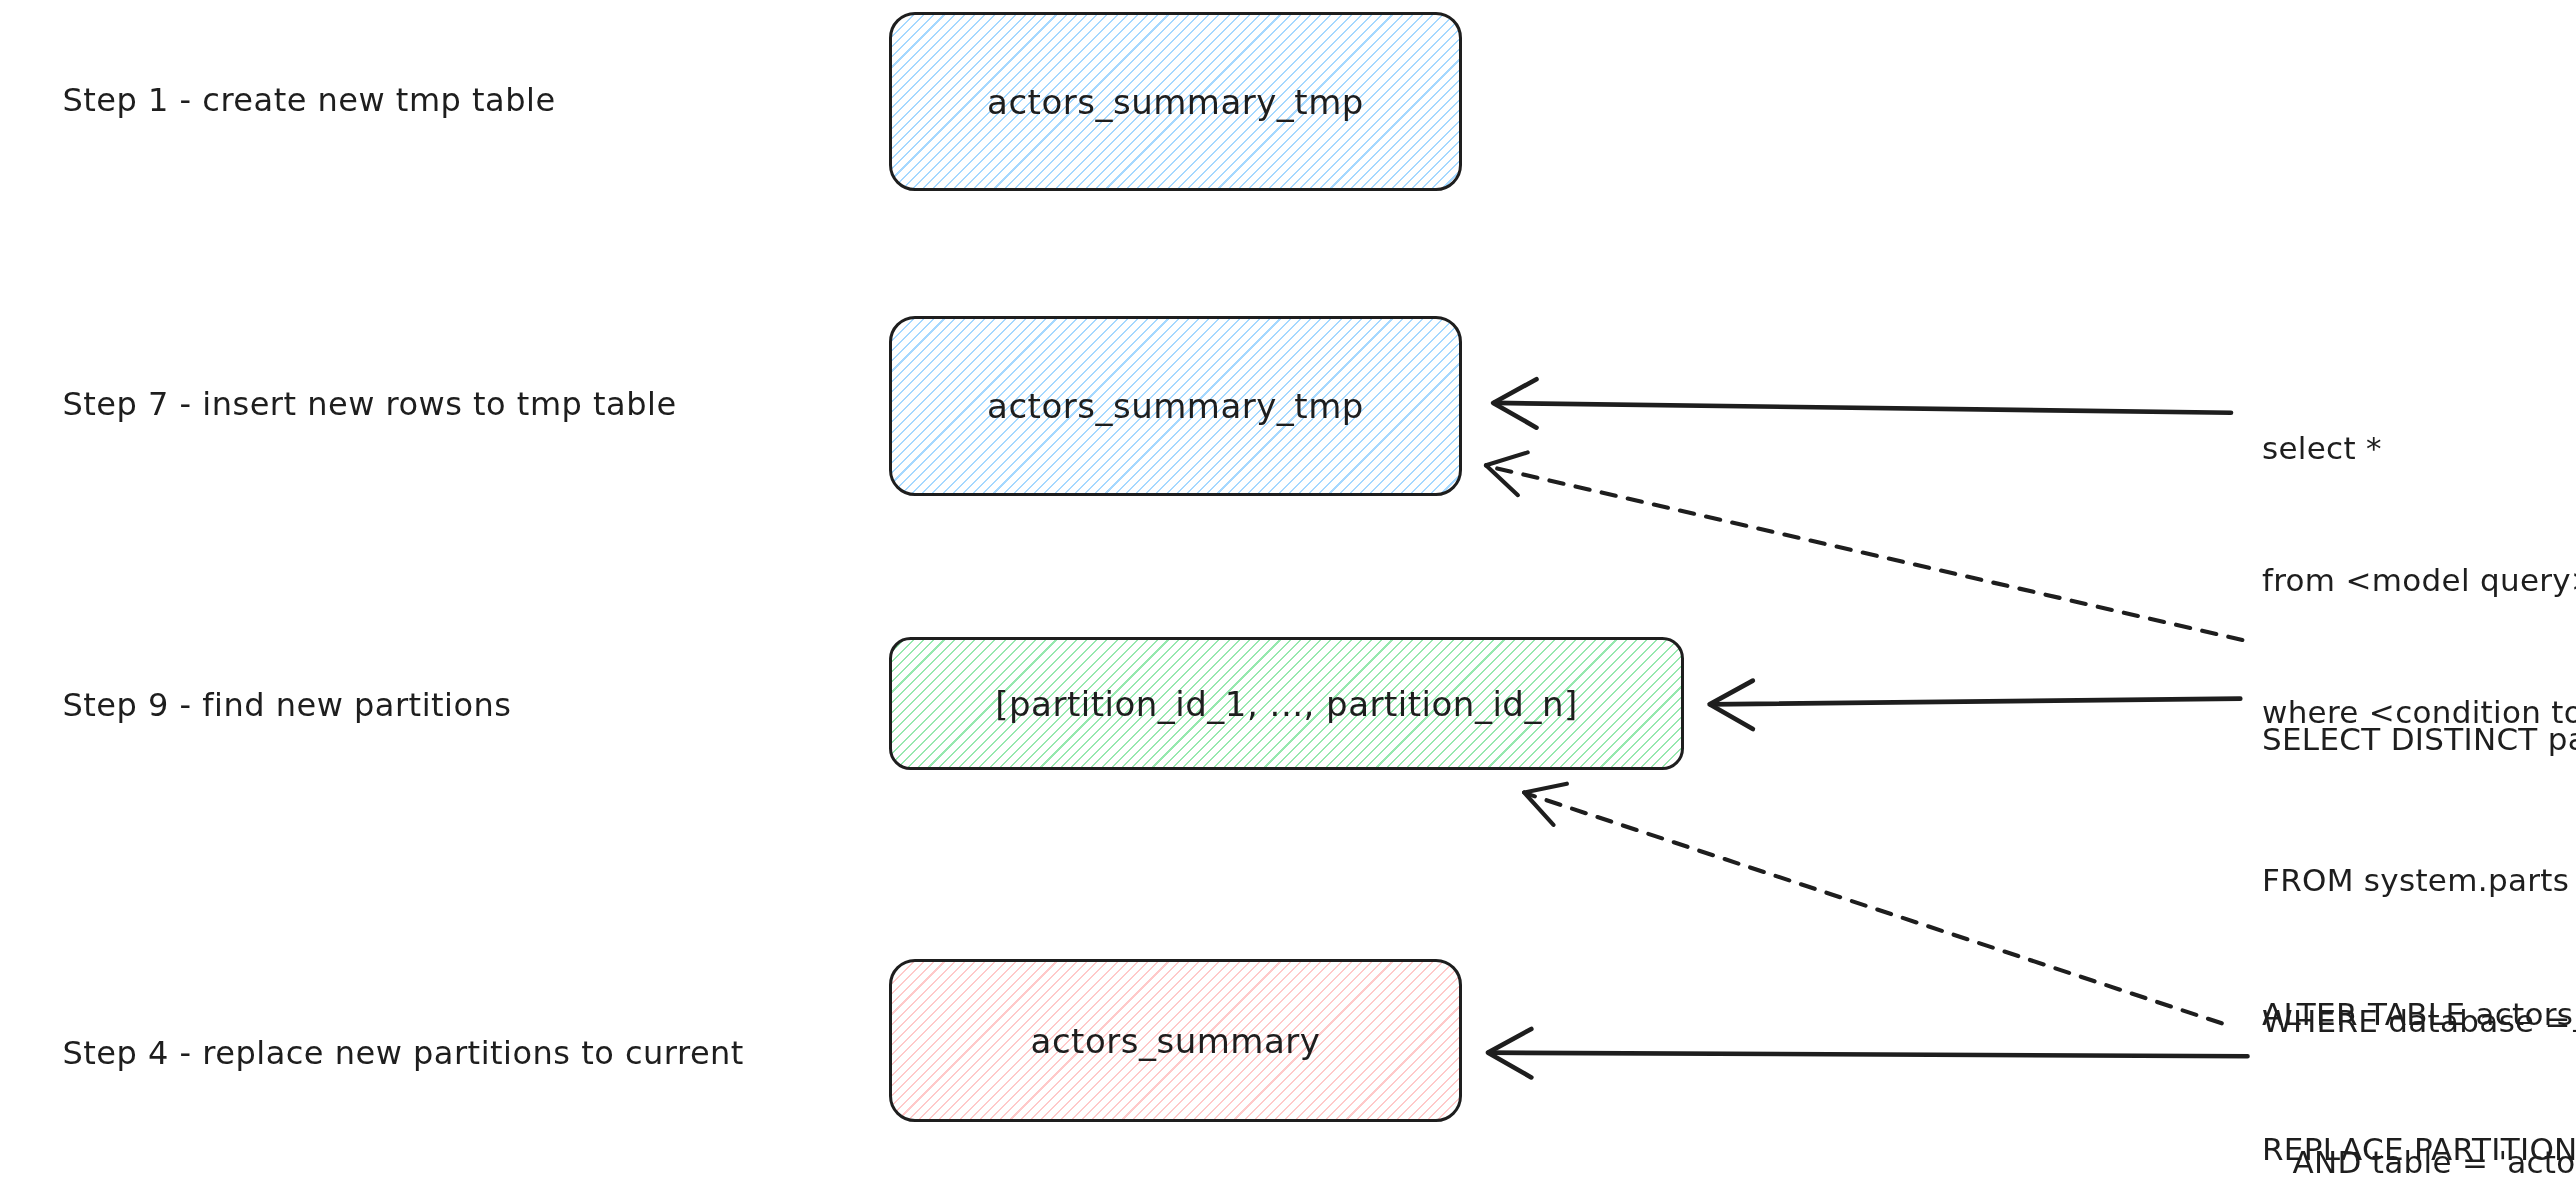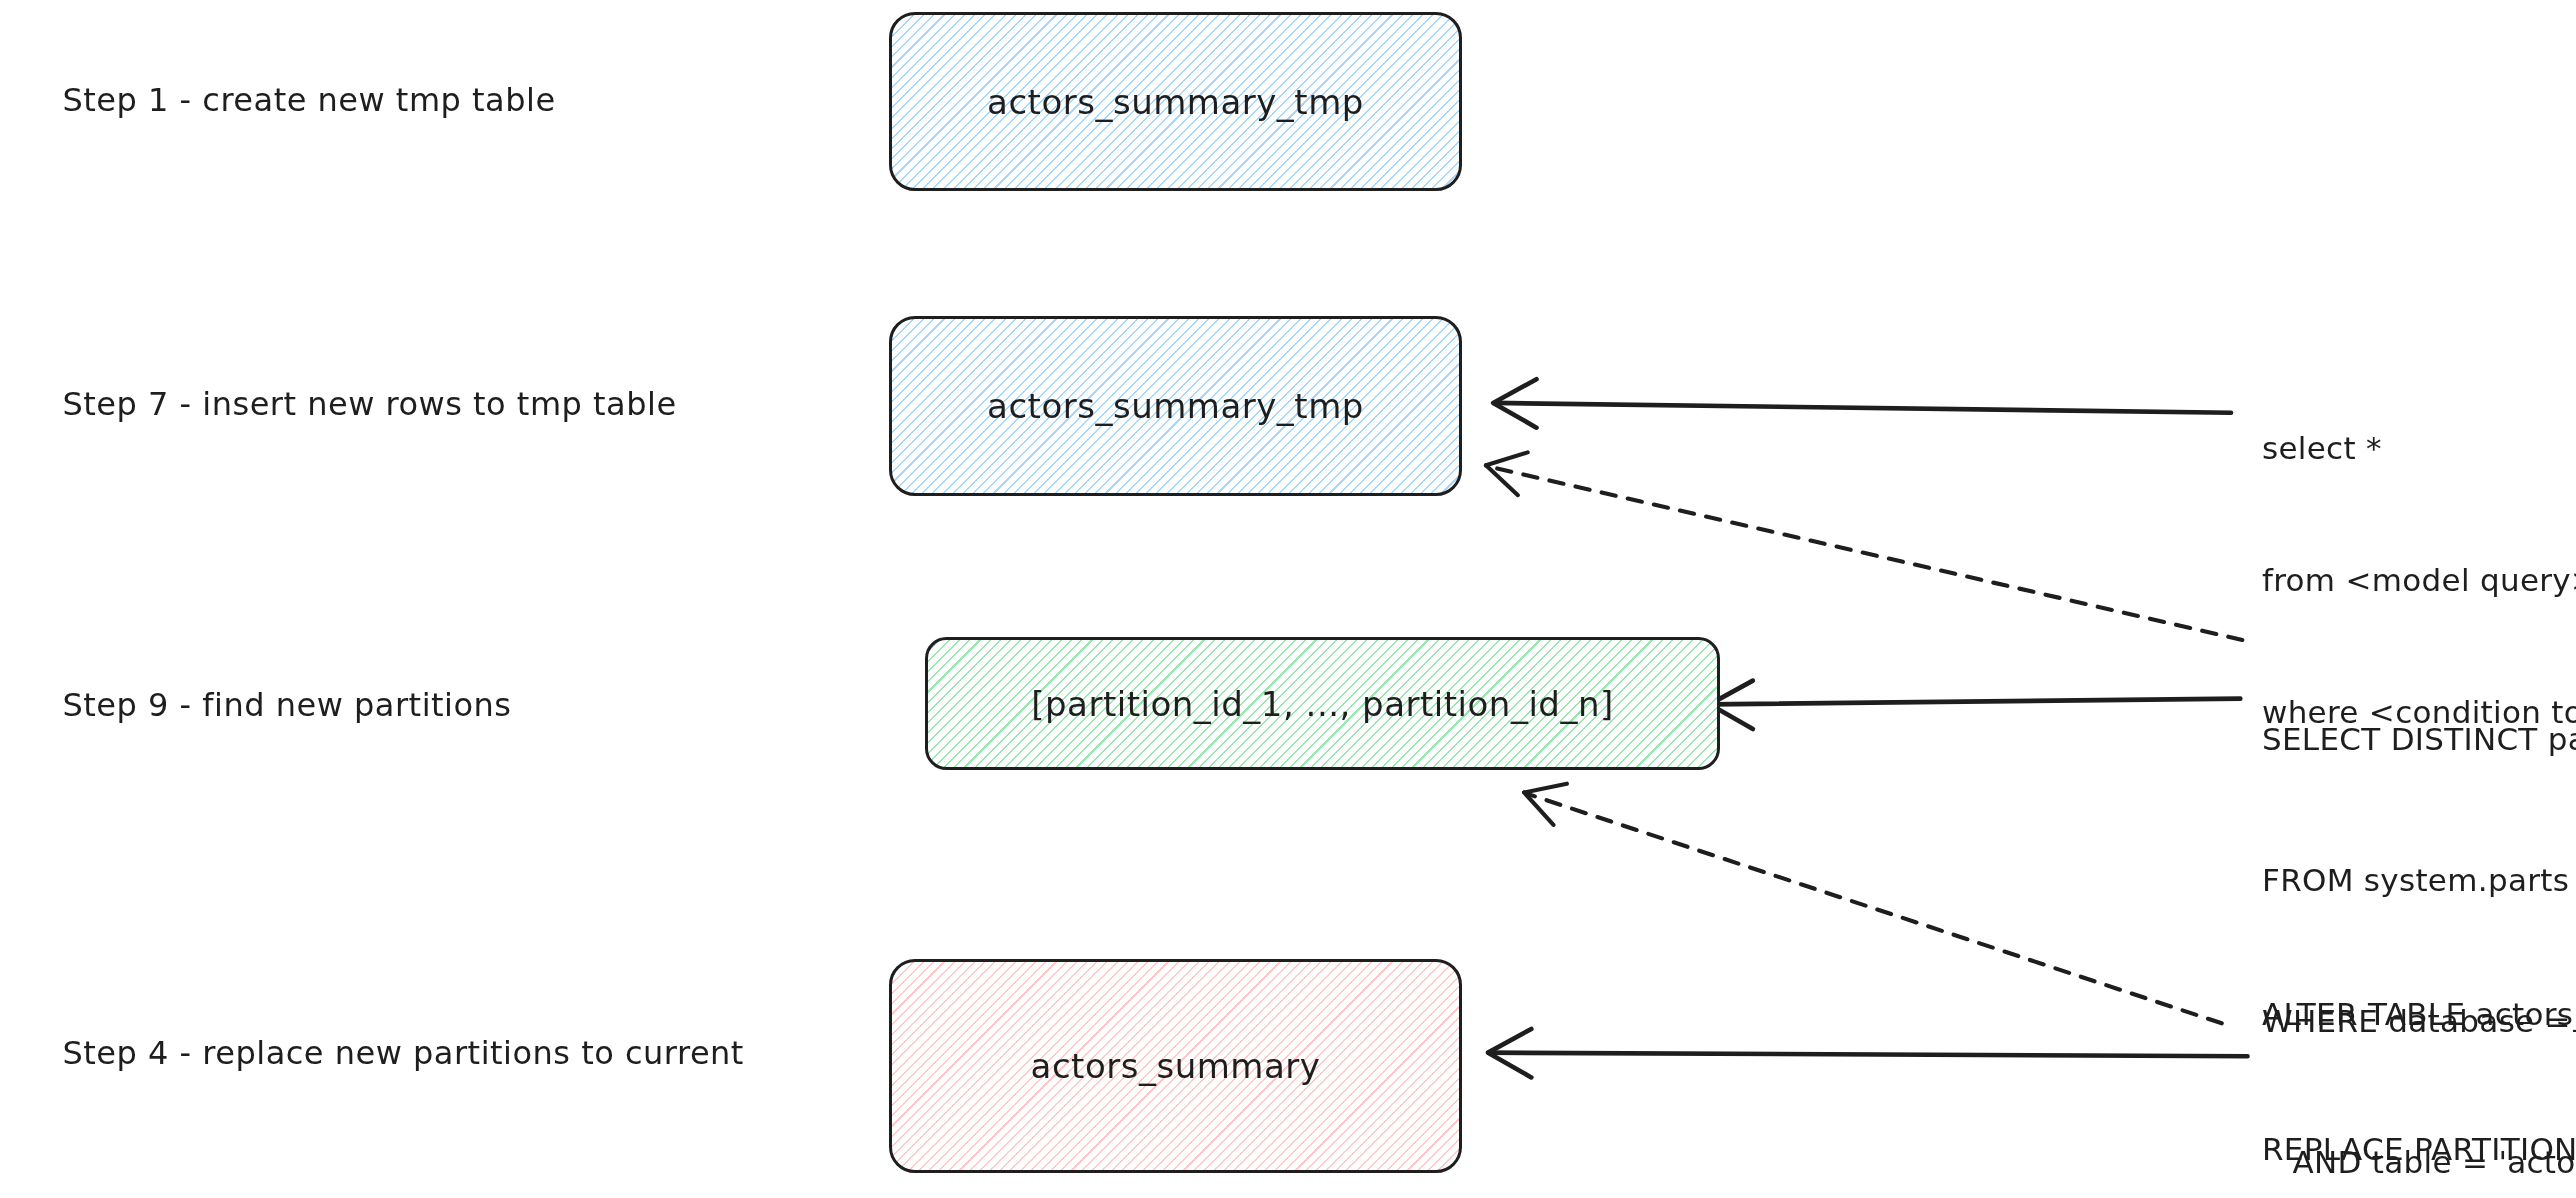--- a/index.html
+++ b/index.html
@@ -112,25 +112,25 @@
   <div class="step-label" style="top:1030px">Step 4 - replace new partitions to current</div>
 
   <div class="node" style="left: 889px; top: 12px; width: 573px; height: 179px; background-image: repeating-linear-gradient(135deg, rgb(165, 216, 255) 0px, rgb(165, 216, 255) 1.5px, transparent 1.5px, transparent 7.2px);">
     <span class="node-label">actors_summary_tmp</span>
   </div>
 
   <div class="node" style="left: 889px; top: 316px; width: 573px; height: 180px; background-image: repeating-linear-gradient(135deg, rgb(165, 216, 255) 0px, rgb(165, 216, 255) 1.5px, transparent 1.5px, transparent 7.2px);">
     <span class="node-label">actors_summary_tmp</span>
   </div>
 
-  <div class="node" style="left: 889px; top: 637px; width: 795px; height: 133px; border-radius: 21.6px; background-image: repeating-linear-gradient(135deg, rgb(150, 232, 174) 0px, rgb(150, 232, 174) 1.5px, transparent 1.5px, transparent 7.2px); margin-left: 36px;">
+  <div class="node" style="left: 889px; top: 637px; width: 795px; height: 133px; border-radius: 21.6px; background-image: repeating-linear-gradient(135deg, rgb(150, 232, 174) 0px, rgb(150, 232, 174) 1.5px, transparent 1.5px, transparent 7.2px);">
     <span class="node-label">[partition_id_1, ..., partition_id_n]</span>
   </div>
 
-  <div class="node" style="left: 889px; top: 959px; width: 573px; height: 214px; background-image: repeating-linear-gradient(135deg, rgb(255, 201, 201) 0px, rgb(255, 201, 201) 1.5px, transparent 1.5px, transparent 7.2px);">
+  <div class="node" style="left: 889px; top: 959px; width: 573px; height: 163px; background-image: repeating-linear-gradient(135deg, rgb(255, 201, 201) 0px, rgb(255, 201, 201) 1.5px, transparent 1.5px, transparent 7.2px);">
     <span class="node-label">actors_summary</span>
   </div>
 
   <div class="code-block" style="left:2262px; top:338px; line-height:44px;">
     <div class="code-line">select *</div>
     <div class="code-line">from &lt;model query&gt;</div>
     <div class="code-line">where &lt;condition to identify new&gt;</div>
   </div>
 
   <div class="code-block" style="left:2262px; top:622px; line-height:47px;">

